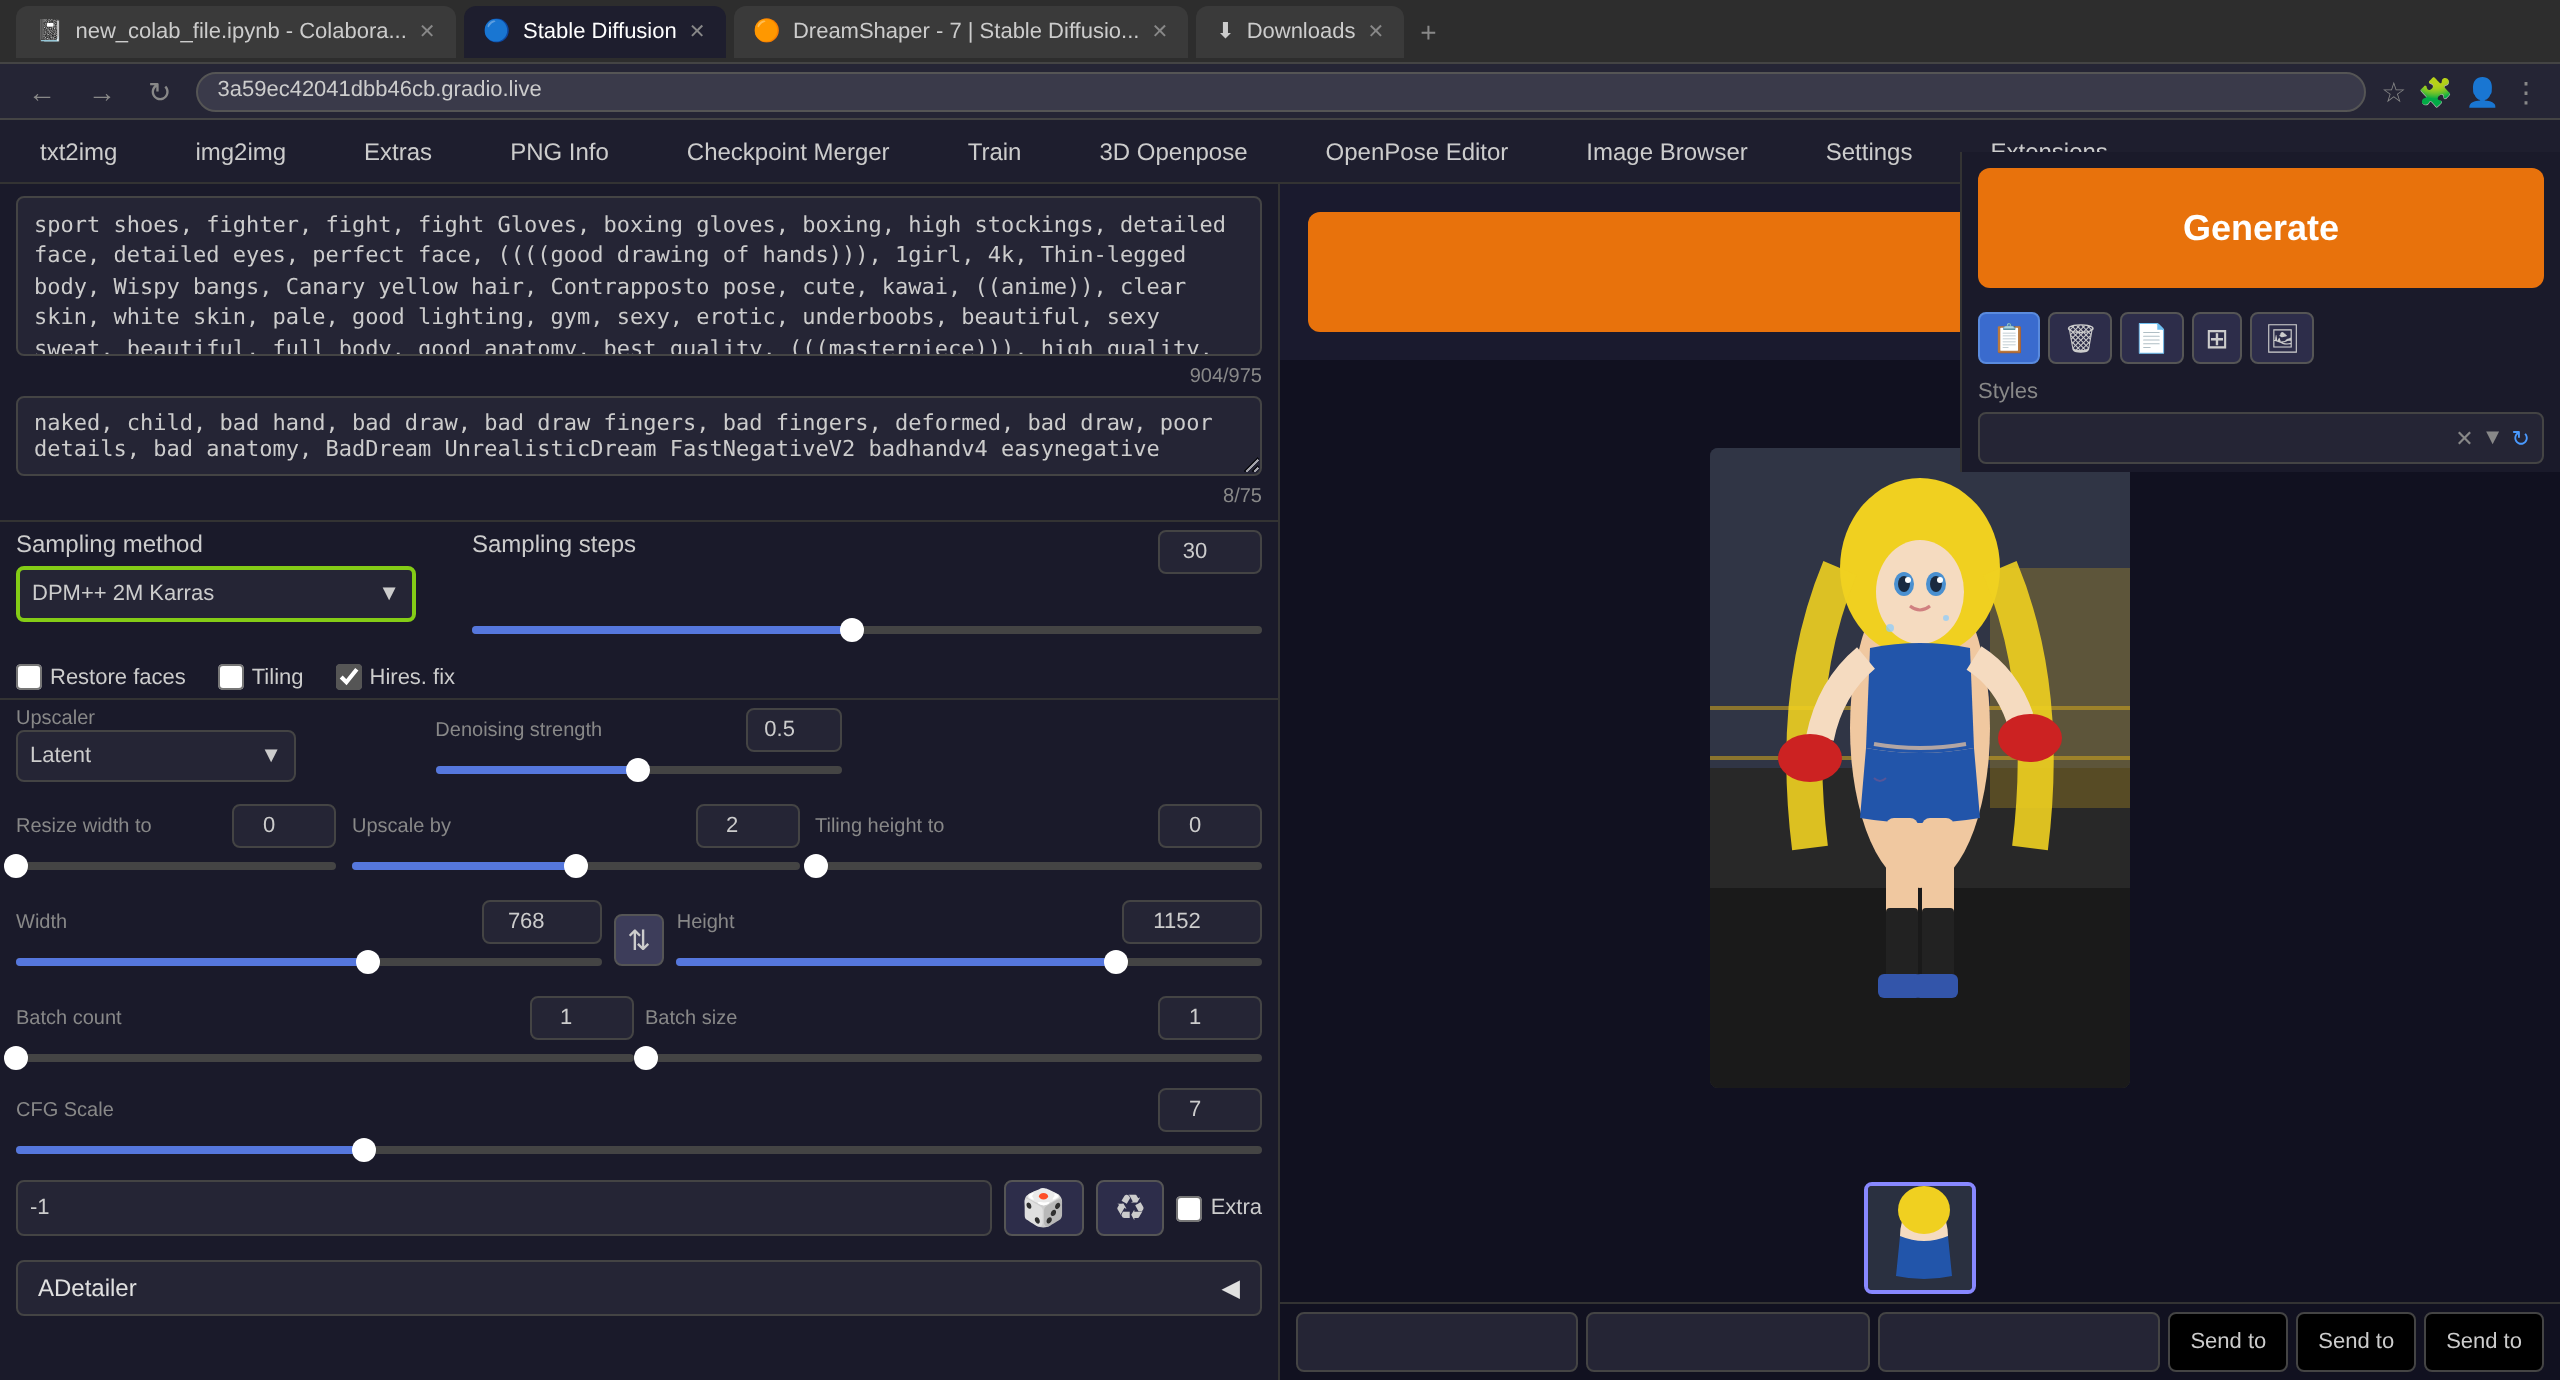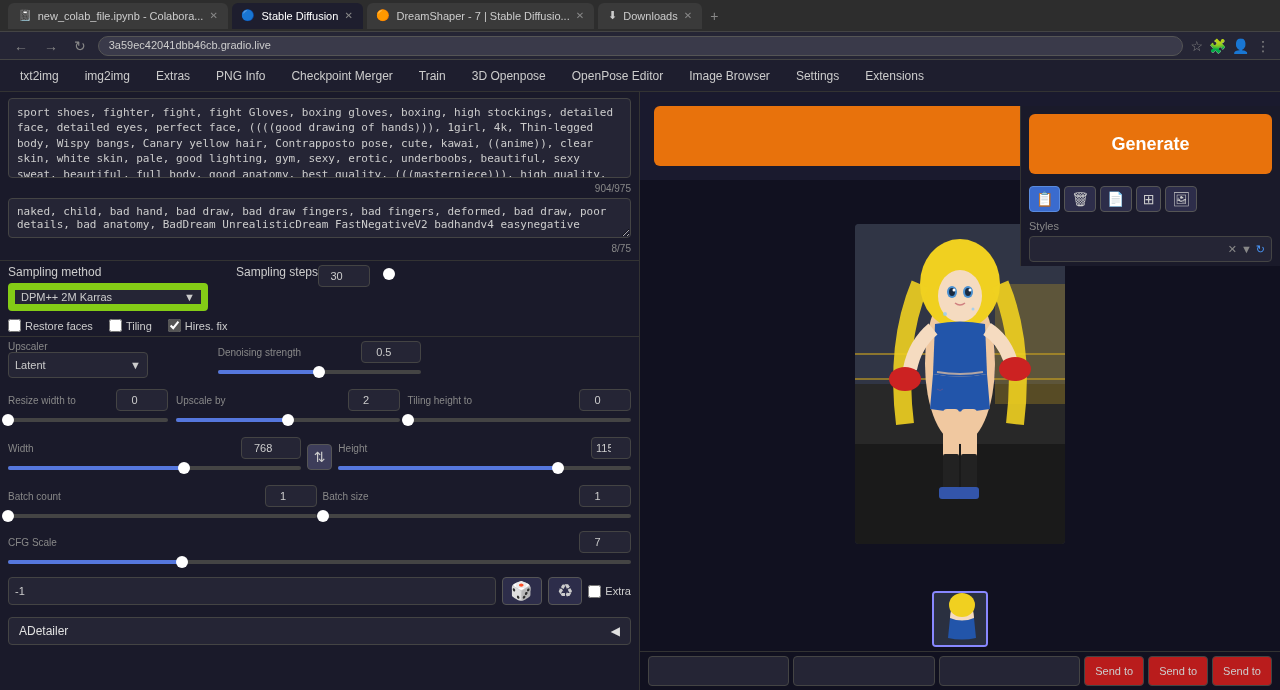--- a/index.html
+++ b/index.html
@@ -79,21 +79,21 @@
       font-size: 14px;
     }
 
     
     .app-nav {
       background: #1e1e2e;
       height: 32px;
       display: flex;
       align-items: center;
       padding: 0 8px;
-      gap: 2px;
+      gap: 15px;
       border-bottom: 1px solid #333;
     }
     .nav-item {
       padding: 4px 12px;
       font-size: 12px;
       color: #ccc;
       cursor: pointer;
       border-radius: 4px;
       white-space: nowrap;
     }
@@ -286,21 +286,21 @@
       position: relative;
       margin: 2px 0;
       height: 14px;
       display: flex;
       align-items: center;
     }
 
     
     .dropdown {
       background: #252535;
-      border: 7px solid #84cc16;
+      border: 2px solid #84cc16;
       border-radius: 4px;
       color: #ccc;
       font-size: 11px;
       padding: 3px 6px;
       cursor: pointer;
       display: flex;
       justify-content: space-between;
       align-items: center;
       width: 200px;
       height: 28px;
@@ -325,21 +325,21 @@
     
     .sampling-section {
       padding: 4px 8px;
       display: grid;
       grid-template-columns: 220px 1fr;
       gap: 8px;
       align-items: start;
     }
     .sampling-steps-group {
       display: flex;
-      flex-direction: row;
+      flex-direction: column;
       gap: 19px;
     }
     .sampling-steps-header {
       display: flex;
       justify-content: space-between;
     }
 
     
     .swap-btn {
       background: #3d3d5a;
@@ -473,21 +473,21 @@
       border-radius: 4px;
       color: #ccc;
       cursor: pointer;
       padding: 4px 12px;
       font-size: 11px;
       flex: 1;
       text-align: center;
       height: 30px;
     }
     .send-to-btn {
-      background: #b91c1c;
+      background: #000000;
       border: 1px solid #444;
       border-radius: 4px;
       color: #ccc;
       cursor: pointer;
       padding: 4px 10px;
       font-size: 11px;
       text-align: center;
       height: 30px;
       white-space: nowrap;
     }
@@ -634,21 +634,21 @@
           <div class="upscaler-dropdown">
             <span>Latent</span>
             <span>▼</span>
           </div>
         </div>
 
 
         <div>
           <div class="control-header">
             <span class="sub-label">Denoising strength</span>
-            <input class="number-input" type="number" value="0.5" style="width: 60px;">
+            <input class="number-input" type="number" value="0.5" style="width: 48px;">
           </div>
           <div class="slider-container">
             <div class="slider-track">
               <div class="slider-fill" style="width:50%;"></div>
               <div class="slider-thumb" style="left:50%;"></div>
             </div>
           </div>
         </div>
       </div>
     </div>
@@ -702,21 +702,21 @@
           <div class="slider-track">
             <div class="slider-fill" style="width:60%;"></div>
             <div class="slider-thumb" style="left:60%;"></div>
           </div>
         </div>
       </div>
       <button class="swap-btn">⇅</button>
       <div>
         <div class="control-header">
           <span class="sub-label">Height</span>
-          <input class="number-input" type="number" value="1152" style="width: 40px; margin-left: 40px;">
+          <input class="number-input" type="number" value="1152" style="width: 70px; margin-left: 40px;">
         </div>
         <div class="slider-container">
           <div class="slider-track">
             <div class="slider-fill" style="width:75%;"></div>
             <div class="slider-thumb" style="left:75%;"></div>
           </div>
         </div>
       </div>
     </div>
 
@@ -874,21 +874,21 @@
         <button class="action-btn"></button>
         <button class="action-btn"></button>
         <button class="send-to-btn">Send to</button>
         <button class="send-to-btn">Send to</button>
         <button class="send-to-btn">Send to</button>
       </div>
     </div>
   </div>
 </div>
 
-<div style="position:fixed; top:106px; right:0; width:260px; background:#1a1a2a; border-left:1px solid #333; padding:0; z-index:100;">
+<div style="position:fixed; top:76px; right:0; width:300px; background:#1a1a2a; border-left:1px solid #333; padding:0; z-index:100;">
   <button class="generate-btn" style="width:calc(100% - 16px); margin:8px;">
     <span>Generate</span>
   </button>
   <div class="tool-icons">
     <button class="tool-icon-btn active">📋</button>
     <button class="tool-icon-btn">🗑</button>
     <button class="tool-icon-btn">📄</button>
     <button class="tool-icon-btn">⊞</button>
     <button class="tool-icon-btn">🖼</button>
   </div>

